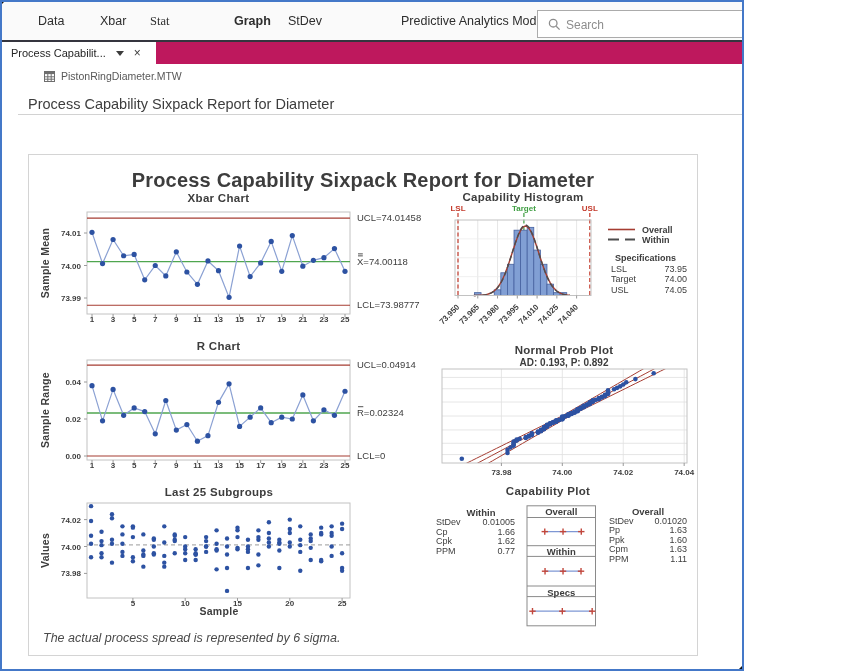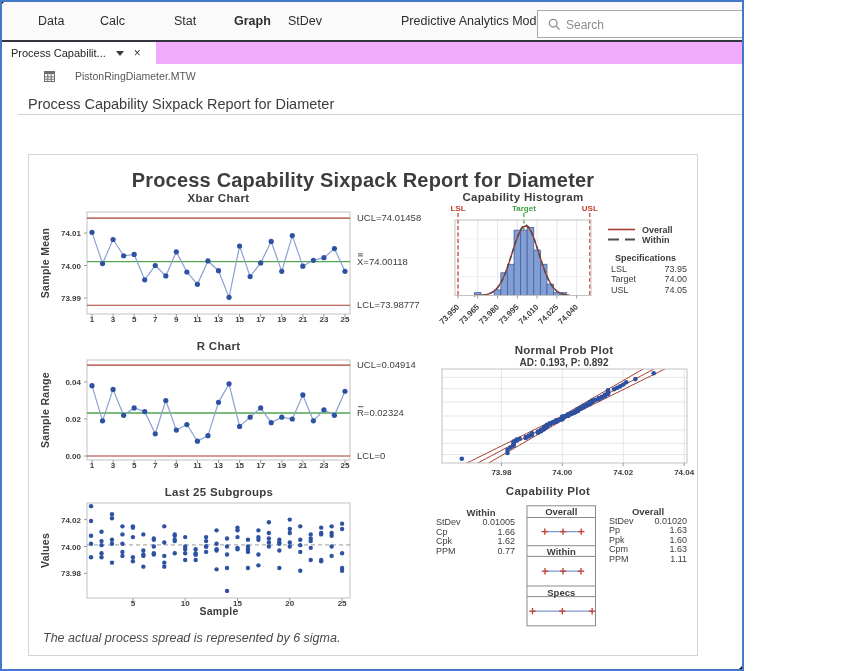--- a/index.html
+++ b/index.html
@@ -9,47 +9,47 @@
   #corner-br{right:-2px;bottom:-2px;border-bottom:7px solid #111;border-left:7px solid transparent;}
   
   #menubar{position:absolute;left:0;top:0;width:100%;height:38px;background:#fafafa;}
   .menu-item{position:absolute;top:0;height:38px;line-height:38px;font-size:12.5px;color:#2e2e2e;cursor:default;white-space:nowrap;}
   #searchbox{position:absolute;left:535px;top:8px;width:310px;height:28px;box-sizing:border-box;border:1px solid #ababab;border-radius:0;background:#fff;}
   #searchbox svg{position:absolute;left:10px;top:7px;}
   #search-input{position:absolute;left:26px;top:1px;width:275px;height:24px;border:none;outline:none;font-size:12px;color:#444;background:transparent;font-family:"Liberation Sans",sans-serif;}
   #search-input::placeholder{color:#8d8d8d;}
   #menu-sep{position:absolute;left:0;top:38px;width:100%;height:2px;background:#35353f;}
   
-  #tabstrip{position:absolute;left:0;top:40px;width:100%;height:22px;background:#f0abfc;}
+  #tabstrip{position:absolute;left:0;top:40px;width:100%;height:22px;background:#be185d;}
   #tab-active{position:absolute;left:0;top:0;width:154px;height:22px;background:#fff;display:flex;align-items:center;}
   #tab-label{font-size:11px;color:#262626;margin-left:9px;white-space:nowrap;}
   #tab-caret{width:0;height:0;border-left:4px solid transparent;border-right:4px solid transparent;border-top:5px solid #3c3c3c;margin-left:10px;cursor:pointer;}
   #tab-close{font-size:12px;color:#3c3c3c;margin-left:10px;cursor:pointer;line-height:1;}
   
   #ws-row{position:absolute;left:42px;top:66px;height:16px;display:flex;align-items:center;}
-  #ws-name{font-size:10.5px;color:#585858;margin-left:20px;}
+  #ws-name{font-size:10.5px;color:#585858;margin-left:6px;}
   #out-heading{position:absolute;left:26px;top:94px;font-size:14.5px;color:#3d3d3d;}
   #head-sep{position:absolute;left:16px;top:112px;width:828px;height:1px;background:#d2d2d2;}
   
   #graph-panel{position:absolute;left:26px;top:152px;width:670px;height:502px;box-sizing:border-box;border:1px solid #d4d4d4;background:#fff;}
   
   #mtb-icon{position:absolute;left:791px;top:601px;width:50px;height:50px;}
   text{font-family:"Liberation Sans",sans-serif;}
 </style>
 </head>
 <body>
 
 <div id="app">
   <div class="corner" id="corner-tl"></div>
   <div class="corner" id="corner-br"></div>
 
   <nav id="menubar">
       <span class="menu-item" style="left: 36px;">Data</span>
-      <span class="menu-item" style="left: 98px;">Calc</span>
-      <span class="menu-item" style="left: 172px;">Stat</span>
+      <span class="menu-item" style="left: 98px;">Xbar</span>
+      <span class="menu-item" style="left: 148px; font-family: Liberation Serif, serif;">Stat</span>
       <span class="menu-item" style="left: 232px; font-weight: bold;">Graph</span>
       <span class="menu-item" style="left: 286px;">StDev</span>
       <span class="menu-item" style="left: 355px; margin-left: 44px;">Predictive Analytics Module</span>
     </nav>
 
   <div id="searchbox">
     <svg width="13" height="13" viewBox="0 0 13 13">
       <circle cx="5.2" cy="5.2" r="3.8" fill="none" stroke="#8d8d8d" stroke-width="1.3"></circle>
       <line x1="8.2" y1="8.2" x2="11.6" y2="11.6" stroke="#8d8d8d" stroke-width="1.3"></line>
     </svg>

